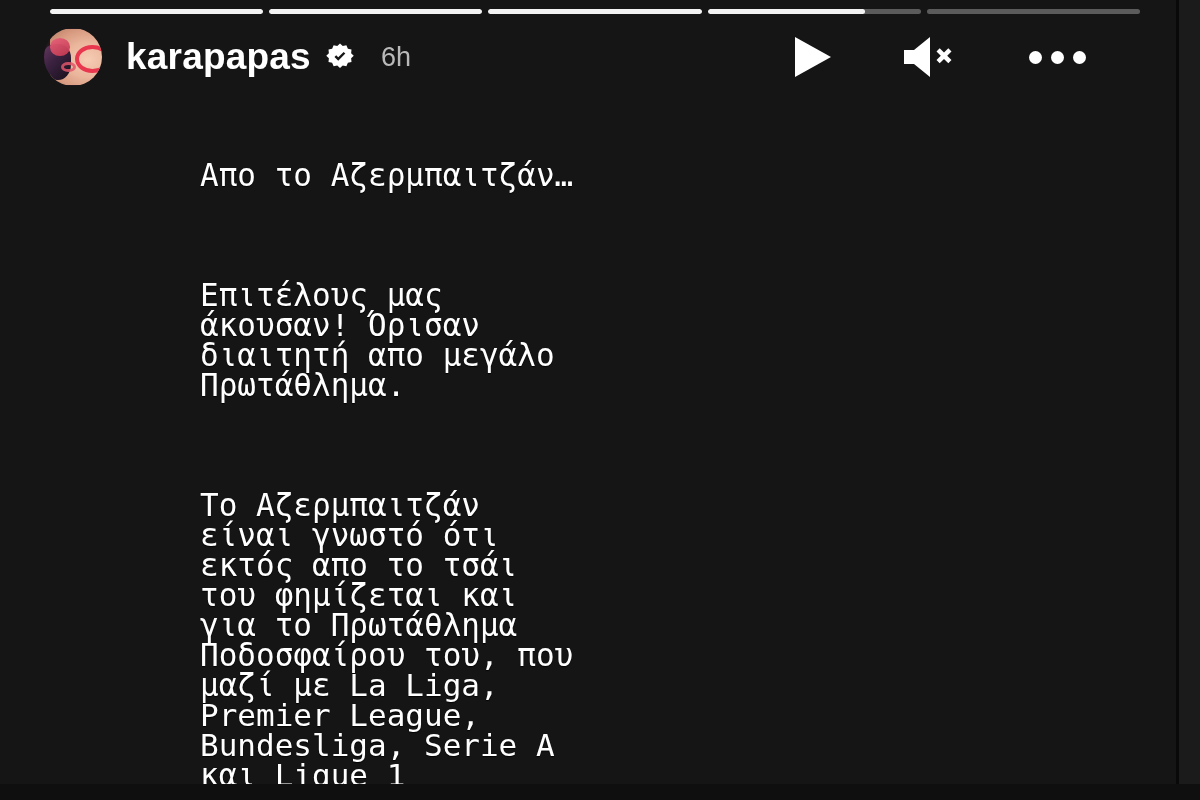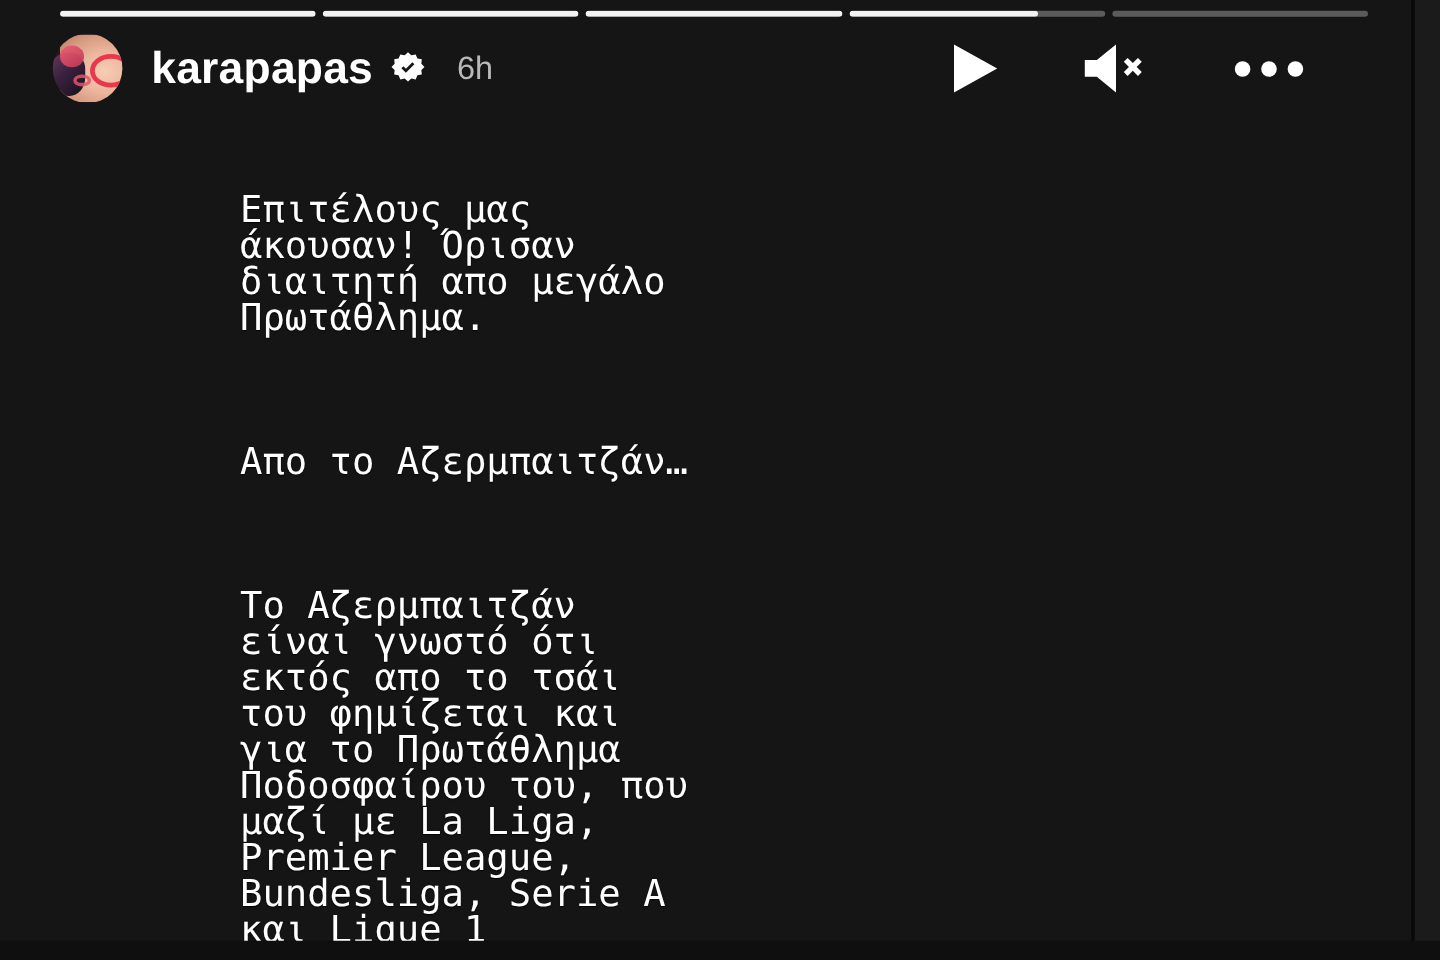--- a/index.html
+++ b/index.html
@@ -250,25 +250,25 @@
           <i></i>
             <i></i>
             <i></i>
         </span>
       </div>
 
     </div>
   </div>
 
   <div class="story-text">
+    <p class="para">Απο το Αζερμπαιτζάν…</p>
     <p class="para">Επιτέλους μας
 άκουσαν! Όρισαν
 διαιτητή απο μεγάλο
 Πρωτάθλημα.</p>
-    <p class="para">Απο το Αζερμπαιτζάν…</p>
     <p class="para">Το Αζερμπαιτζάν
 είναι γνωστό ότι
 εκτός απο το τσάι
 του φημίζεται και
 για το Πρωτάθλημα
 Ποδοσφαίρου του, που
 μαζί με La Liga,
 Premier League,
 Bundesliga, Serie A
 και Ligue 1

